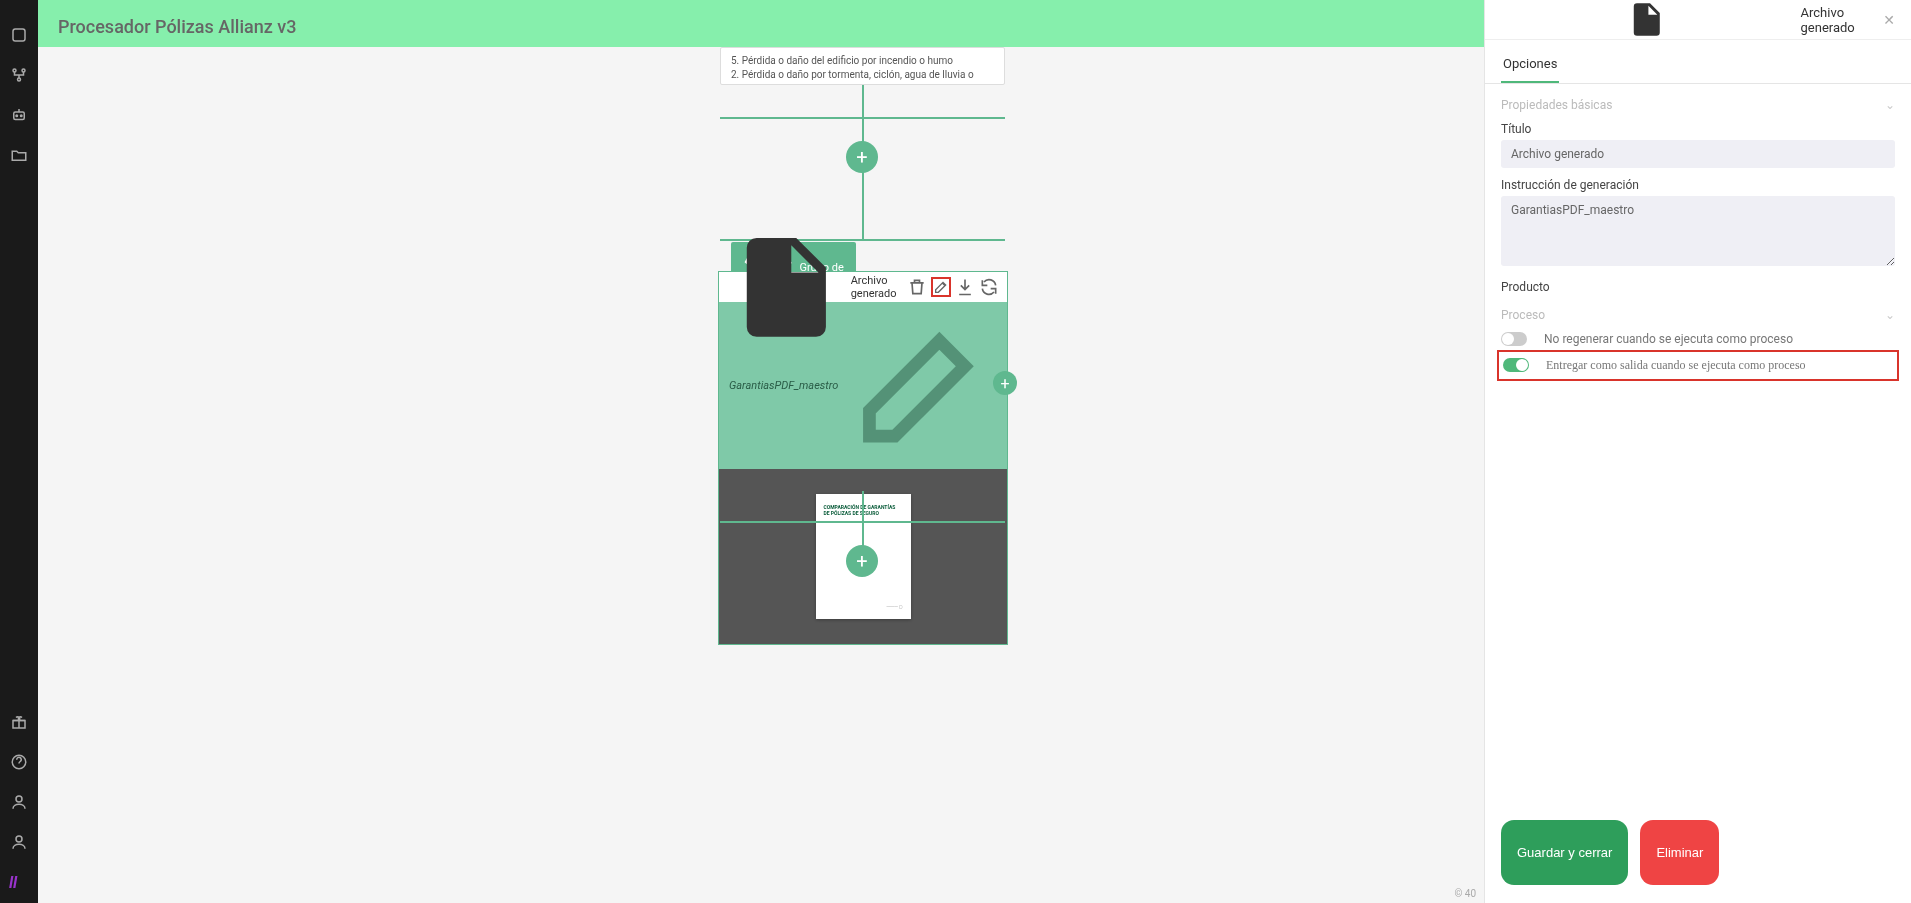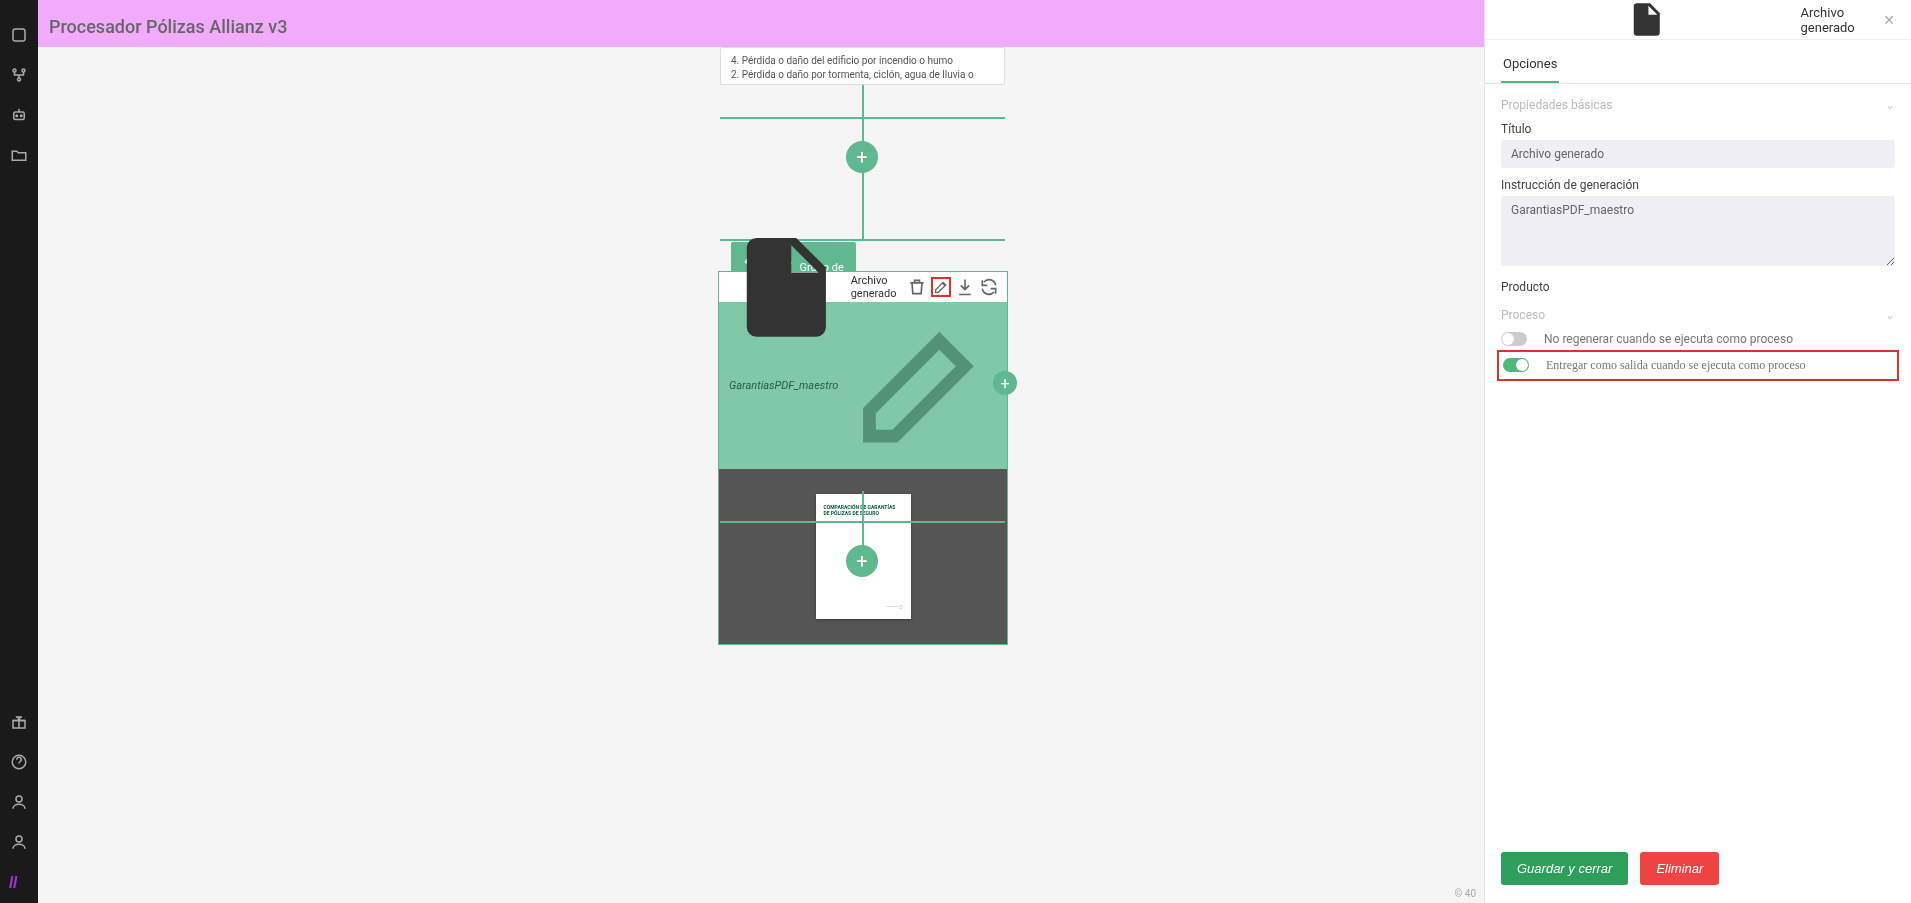--- a/index.html
+++ b/index.html
@@ -3,21 +3,21 @@
 <meta charset="utf-8">
 <style>
 * { box-sizing: border-box; margin: 0; padding: 0; }
 body { font-family: -apple-system, BlinkMacSystemFont, "Segoe UI", Roboto, Arial, sans-serif; background:#f5f5f5; overflow:hidden; width:1911px; height:903px; position:relative; }
 
 .leftrail { position:absolute; left:0; top:0; width:38px; height:100%; background:#1a1a1a; display:flex; flex-direction:column; align-items:center; padding-top:26px; gap:22px; }
 .leftrail .rail-icon { width:18px; height:18px; color:#aaa; display:flex; align-items:center; justify-content:center; }
 .leftrail .spacer { flex:1; }
 .leftrail .logo { width:20px; height:20px; color:#9933cc; font-style:italic; font-weight:bold; font-size:16px; margin-bottom:10px; }
 
-.topbar { position:absolute; left:38px; top:0; right:0; height:53px; background:#f0abfc; display:flex; align-items:center; padding-left:11px; }
+.topbar { position:absolute; left:38px; top:0; right:0; height:53px; background:#86efac; display:flex; align-items:center; padding-left:20px; }
 .topbar .title { font-size:18px; color:#666; font-weight:500; }
 
 .canvas { position:absolute; left:38px; top:47px; right:0; bottom:0; background:#f5f5f5; }
 .vline { position:absolute; width:2px; background:#5fb88f; left:824px; }
 .hline { position:absolute; height:2px; background:#5fb88f; }
 .addbtn { position:absolute; width:32px; height:32px; border-radius:50%; background:#5fb88f; color:#fff; display:flex; align-items:center; justify-content:center; font-size:20px; left:808px; cursor:pointer; }
 .addbtn.small { width:24px; height:24px; font-size:16px; }
 
 .topcard { position:absolute; left:682px; top:0; width:285px; background:#fff; border:1px solid #ddd; border-radius:2px; padding:6px 10px; font-size:10px; color:#555; line-height:1.4; overflow:hidden; height:38px; }
 
@@ -54,21 +54,21 @@
 .sel::after { content:"⌄"; margin-left:auto; color:#999; }
 
 .togglerow { display:flex; align-items:flex-start; gap:17px; margin-top:4px; font-size:12px; color:#777; }
 .togglerow.hl { border:2px solid #d9342b; padding:6px 4px; margin-left:-4px; margin-right:-4px;font-family:Liberation Serif, serif; }
 .tog { width:26px; height:14px; border-radius:8px; background:#ccc; position:relative; flex-shrink:0; cursor:pointer; }
 .tog::after { content:""; position:absolute; width:12px; height:12px; border-radius:50%; background:#fff; top:1px; left:1px; transition:.2s; }
 .tog.on { background:#4fb87a; }
 .tog.on::after { left:13px; }
 
 .rp-foot { padding:14px 16px 18px; display:flex; gap:12px; }
-.btn { padding:9px 16px; border:none; border-radius:3px; font-size:13px; cursor:pointer; color:#fff;font-style:italic; }
+.btn { padding:25px 16px; border:none; border-radius:13px; font-size:13px; cursor:pointer; color:#fff; }
 .btn.save { background:#2e9e5b; }
 .btn.del { background:#ef4444; }
 
 svg { width:100%; height:100%; }
 </style>
 </head>
 <body>
 
 <div class="leftrail">
   <div class="rail-icon">
@@ -125,21 +125,21 @@
   <div class="logo">ll</div>
 </div>
 
 <div class="topbar">
   <div class="title">Procesador Pólizas Allianz v3</div>
 </div>
 
 <div class="canvas">
 
   <div class="topcard">
-    <div>4. Pérdida o daño del edificio por incendio o humo</div>
+    <div>5. Pérdida o daño del edificio por incendio o humo</div>
     <div>2. Pérdida o daño por tormenta, ciclón, agua de lluvia o escorrentía</div>
   </div>
 
   <div class="vline" style="top:38px; height:34px;"></div>
   <div class="hline" style="top:70px; left:682px; width:285px;"></div>
   <div class="vline" style="top:72px; height:120px;"></div>
   <div class="addbtn" style="top:94px;">+</div>
 
   <div class="hline" style="top:192px; left:682px; width:285px;"></div>
 

